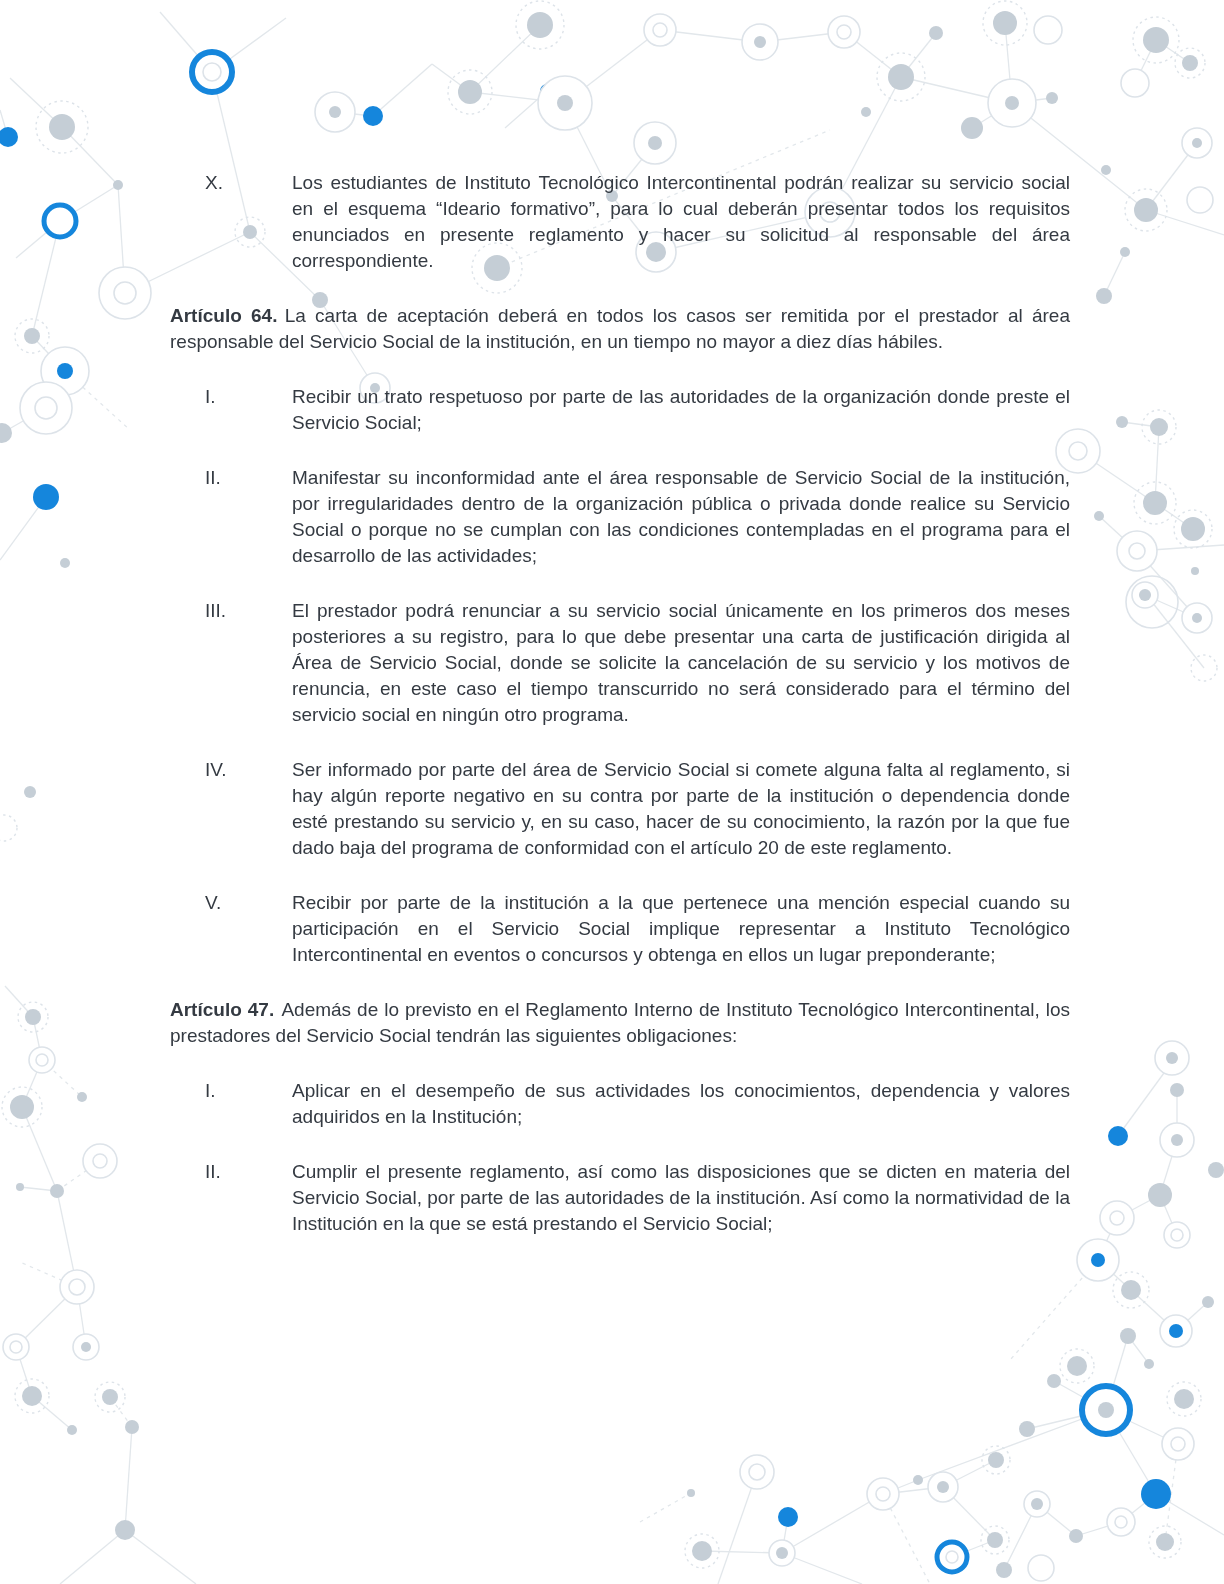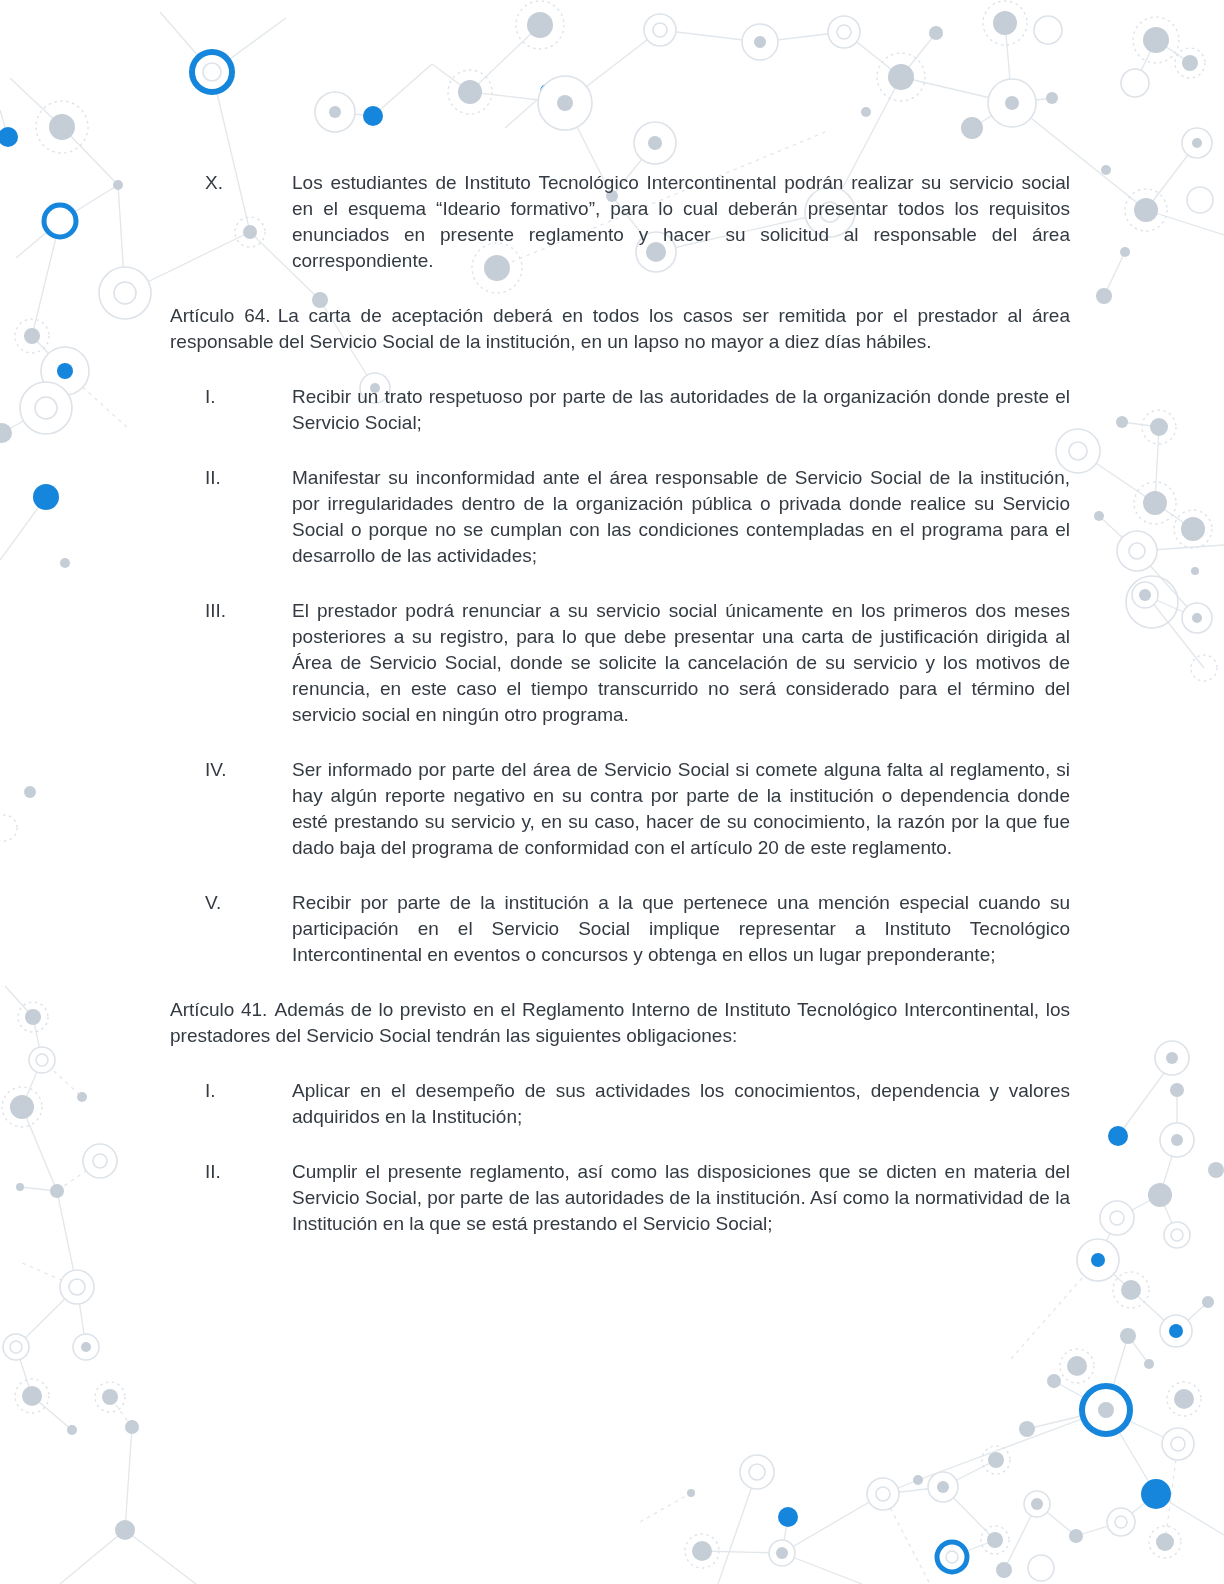--- a/index.html
+++ b/index.html
@@ -42,21 +42,21 @@
     top:170px;
     width:900px;
     font-size:19px;
     line-height:26px;
   }
   .article{
     text-align:justify;
     margin-bottom:29px;
   }
   .article .article-label{
-    font-weight:400;
+    font-weight:700;
     margin-right:0.38em;
   }
   .list-item{
     display:grid;
     grid-template-columns:72px 1fr;
     margin-left:35px;
     margin-bottom:29px;
   }
   .list-item .numeral{
     text-align:left;
@@ -363,21 +363,21 @@
     </g>
   </svg>
 
   <main class="content">
 
     <div class="list-item">
       <span class="numeral">X.</span>
       <p class="item-text">Los estudiantes de Instituto Tecnológico Intercontinental podrán realizar su servicio social en el esquema “Ideario formativo”, para lo cual deberán presentar todos los requisitos enunciados en presente reglamento y hacer su solicitud al responsable del área correspondiente.</p>
     </div>
 
-    <p class="article"><strong class="article-label">Artículo 64.</strong><span>La carta de aceptación deberá en todos los casos ser remitida por el prestador al área responsable del Servicio Social de la institución, en un lapso no mayor a diez días hábiles.</span></p>
+    <p class="article"><strong class="article-label">Artículo 64.</strong><span>La carta de aceptación deberá en todos los casos ser remitida por el prestador al área responsable del Servicio Social de la institución, en un tiempo no mayor a diez días hábiles.</span></p>
 
 
 
     <div class="list-item">
       <span class="numeral">I.</span>
       <p class="item-text">Recibir un trato respetuoso por parte de las autoridades de la organización donde preste el Servicio Social;</p>
     </div>
 
     <div class="list-item">
       <span class="numeral">II.</span>
@@ -392,21 +392,21 @@
     <div class="list-item">
       <span class="numeral">IV.</span>
       <p class="item-text">Ser informado por parte del área de Servicio Social si comete alguna falta al reglamento, si hay algún reporte negativo en su contra por parte de la institución o dependencia donde esté prestando su servicio y, en su caso, hacer de su conocimiento, la razón por la que fue dado baja del programa de conformidad con el artículo 20 de este reglamento.</p>
     </div>
 
     <div class="list-item">
       <span class="numeral">V.</span>
       <p class="item-text">Recibir por parte de la institución a la que pertenece una mención especial cuando su participación en el Servicio Social implique representar a Instituto Tecnológico Intercontinental en eventos o concursos y obtenga en ellos un lugar preponderante;</p>
     </div>
 
-    <p class="article"><strong class="article-label">Artículo 41.</strong><span>Además de lo previsto en el Reglamento Interno de Instituto Tecnológico Intercontinental, los prestadores del Servicio Social tendrán las siguientes obligaciones:</span></p>
+    <p class="article"><strong class="article-label">Artículo 47.</strong><span>Además de lo previsto en el Reglamento Interno de Instituto Tecnológico Intercontinental, los prestadores del Servicio Social tendrán las siguientes obligaciones:</span></p>
 
     <div class="list-item">
       <span class="numeral">I.</span>
       <p class="item-text">Aplicar en el desempeño de sus actividades los conocimientos, dependencia y valores adquiridos en la Institución;</p>
     </div>
 
     <div class="list-item">
       <span class="numeral">II.</span>
       <p class="item-text">Cumplir el presente reglamento, así como las disposiciones que se dicten en materia del Servicio Social, por parte de las autoridades de la institución. Así como la normatividad de la Institución en la que se está prestando el Servicio Social;</p>
     </div>

